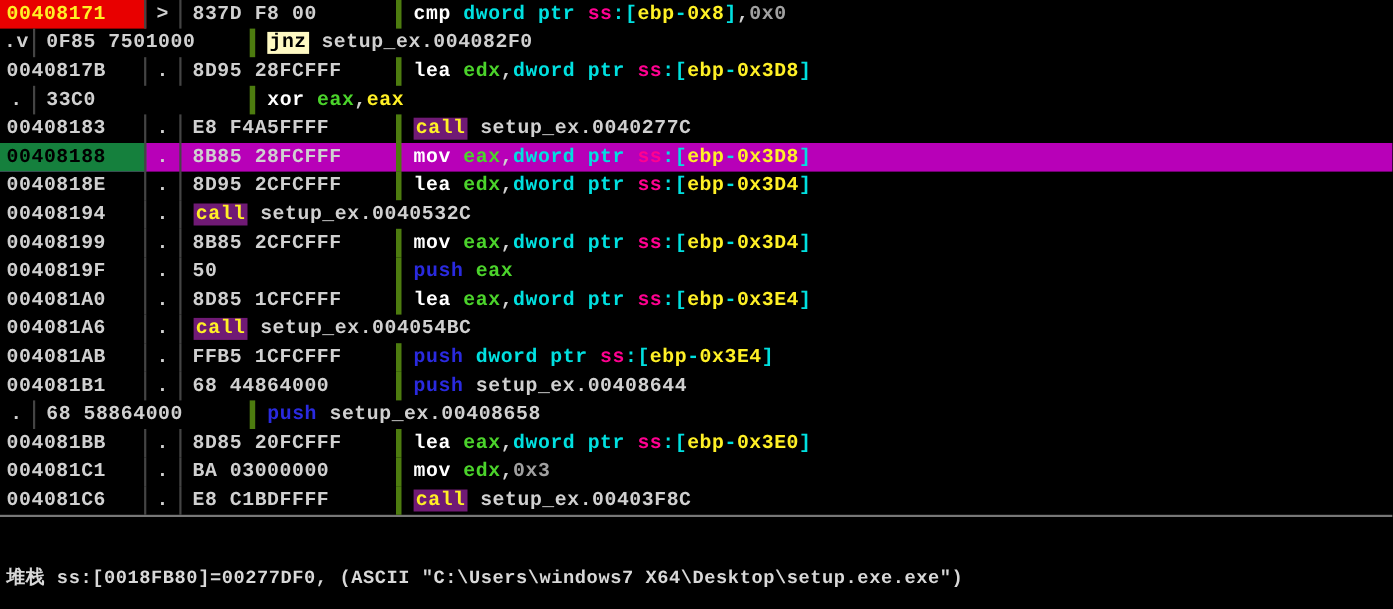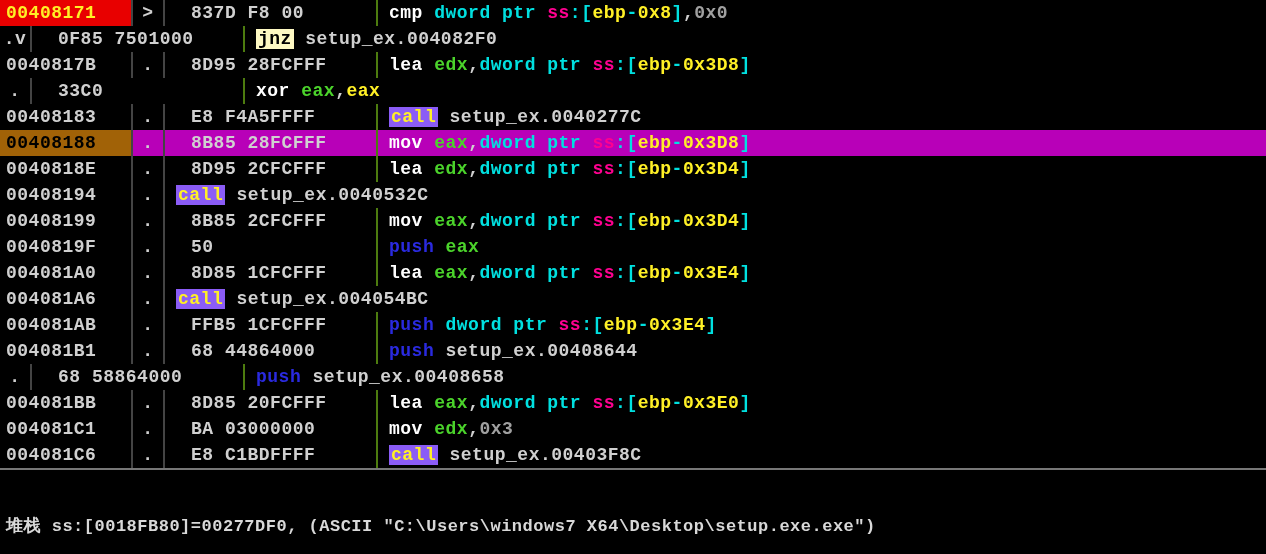--- a/index.html
+++ b/index.html
@@ -1,38 +1,38 @@
 <!DOCTYPE html>
 <html><head>
 <meta charset="utf-8">
 <style>
   html,body{margin:0;padding:0;background:#000;color:#c0c0c0;font-family:"Consolas","Courier New",monospace;font-size:18px;font-weight:bold;letter-spacing:0.5px;width:1266px;height:554px;overflow:hidden}
   .pane{display:flex;flex-direction:column;width:100%}
   .row{display:flex;align-items:center;height:26px;line-height:26px;white-space:pre}
   .addr{width:125px;padding-left:6px;color:#d0d0d0;border-right:2px solid #444}
   .mk  {width:30px;text-align:center;color:#d0d0d0;border-right:2px solid #444}
-  .hex {width:185px;padding-left:26px;color:#d0d0d0;border-right:2px solid #4d7c0f}
+  .hex {width:185px;padding-left:10px;color:#d0d0d0;border-right:5px solid #4d7c0f}
   .asm {flex:1;padding-left:6px}
   .spacer{width:3px;border-right:2px solid #444}
   .addr.bp{background:#e80000;color:#fff026}
   .row.sel{background:#b800b8}
-  .row.sel .addr{background:#a16207;color:#000}
+  .row.sel .addr{background:#15803d;color:#000}
   .underline{}
   .status{border-top:2px solid #777;padding:2px 6px 2px 6px;color:#d8d8d8;white-space:pre;line-height:22px;font-size:17px}
   
   .mn-wh{color:#fff}
   .mn-bl{color:#2a2adf}
   .reg-l{color:#4bd32b}
   .reg-y{color:#fff026}
   .reg-c{color:#00e0e0}
   .num-g{color:#a0a0a0}
   .punc {color:#d0d0d0}
   .seg  {color:#ff0090}
   .tgt  {color:#d0d0d0}
-  .box-call{background:#8b5cf6;color:#fff026;padding:0 2px}
+  .box-call{background:#701a75;color:#fff026;padding:0 2px}
   .box-jnz {background:#fef9c3;color:#000;padding:0 2px}
 </style>
 </head>
 <body>
 
 <div class="pane" id="rows">
     <div class="row"><div class="addr bp">00408171</div><div class="mk">&gt;</div><div class="hex">837D F8 00</div><div class="spacer"></div><div class="asm"><span class="mn-wh">cmp </span><span class="reg-c">dword ptr </span><span class="seg">ss</span><span class="reg-c">:[</span><span class="reg-y">ebp</span><span class="reg-c">-</span><span class="reg-y">0x8</span><span class="reg-c">]</span><span class="punc">,</span><span class="num-g">0x0</span></div></div>
     <div class="row"><div class="mk">.v</div><div class="hex">0F85 7501000</div><div class="spacer"></div><div class="asm"><span class="box-jnz">jnz</span><span class="tgt"> setup_ex.004082F0</span></div></div>
     <div class="row"><div class="addr">0040817B</div><div class="mk">.</div><div class="hex">8D95 28FCFFF</div><div class="spacer"></div><div class="asm"><span class="mn-wh">lea </span><span class="reg-l">edx</span><span class="punc">,</span><span class="reg-c">dword ptr </span><span class="seg">ss</span><span class="reg-c">:[</span><span class="reg-y">ebp</span><span class="reg-c">-</span><span class="reg-y">0x3D8</span><span class="reg-c">]</span></div></div>
     <div class="row"><div class="mk">.</div><div class="hex">33C0</div><div class="spacer"></div><div class="asm"><span class="mn-wh">xor </span><span class="reg-l">eax</span><span class="punc">,</span><span class="reg-y">eax</span></div></div>

